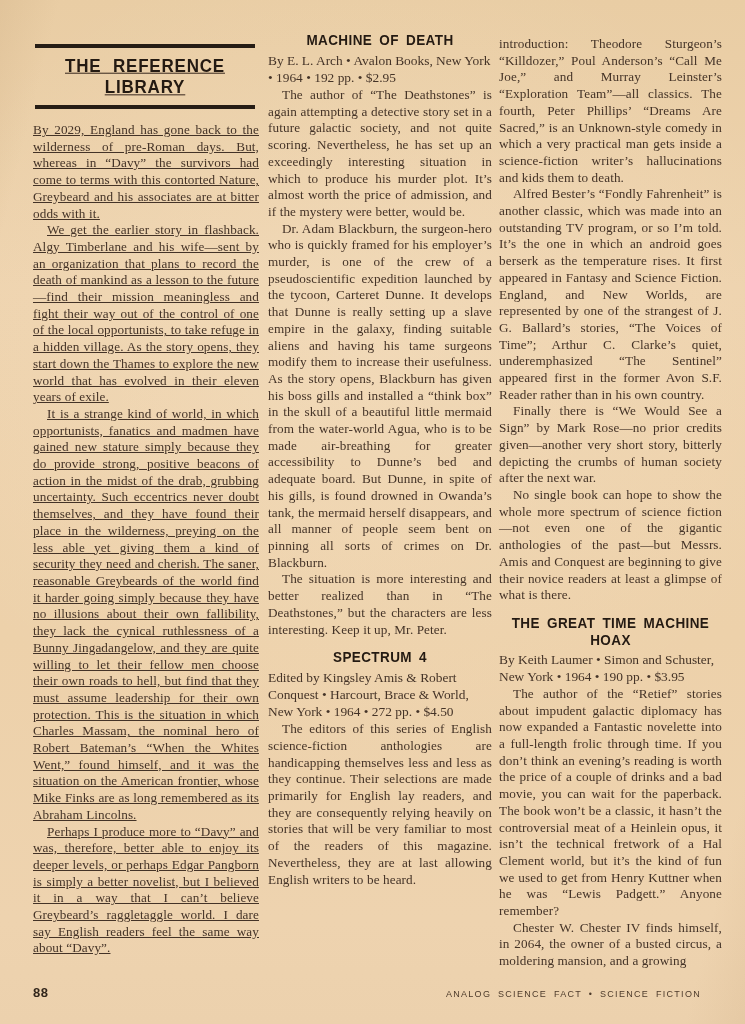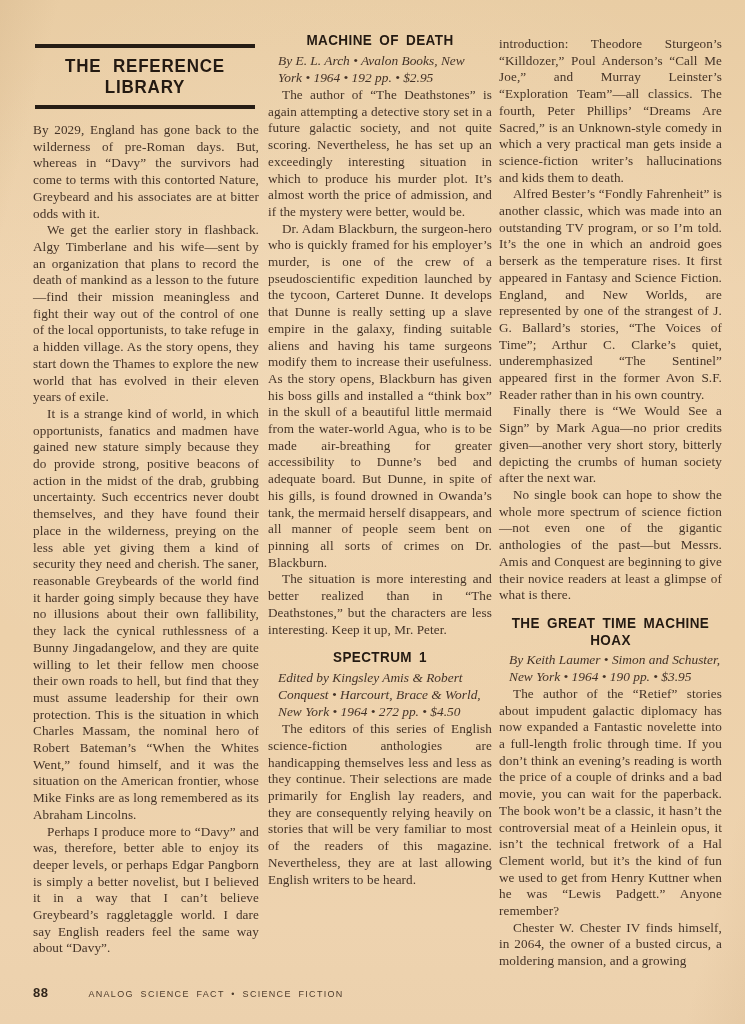--- a/index.html
+++ b/index.html
@@ -12,21 +12,21 @@
     background-color: #ecd0a9;
     background-image:
       radial-gradient(ellipse 90% 60% at 48% 35%, rgba(255,246,230,0.18), rgba(255,246,230,0) 70%),
       linear-gradient(104deg, rgba(201,168,126,0.25) 0%, rgba(238,212,174,0) 6%, rgba(238,212,174,0) 94%, rgba(206,173,132,0.22) 100%),
       linear-gradient(180deg, #e9cda4 0%, #eed3ae 28%, #edd1aa 62%, #eed3af 90%, #ecd1ad 100%);
     font-family: "Liberation Serif", "DejaVu Serif", serif;
     color: #443327;
   }
 
   .col { position: absolute; }
-  .col-left  { left: 33px;  top: 40px; width: 226px; }
+  .col-left  { left: 33px;  top: 40px; width: 226px; text-decoration: underline; }
   .col-mid   { left: 268px; top: 33px; width: 224px; }
   .col-right { left: 499px; top: 36px; width: 223px; }
 
   .ref-header {
     border-top: 4px solid #261d15;
     border-bottom: 4px solid #261d15;
     padding: 9px 2px 8px 2px;
     margin: 4px 4px 13px 2px;
   }
   .ref-title {
@@ -60,38 +60,36 @@
     line-height: 16px;
     letter-spacing: 0.4px;
     word-spacing: 3px;
     text-align: center;
     color: #241a12;
     transform: scaleY(1.05);
   }
   .review-title.spaced-above { margin-top: 12px; }
 
   p.byline {
-    margin: 0 0 1px 10px;
-    font-style: italic;
+    margin: 0 0 1px 0;
     font-size: 13.4px;
     line-height: 17px;
     text-align: left;
     color: #443327;
   }
 
   .footer {
     position: absolute;
     left: 33px;
     right: 44px;
     top: 985px;
     display: flex;
-    justify-content: flex-start;
+    justify-content: space-between;
     align-items: baseline;
     font-family: "Liberation Sans", "DejaVu Sans", sans-serif;
-    gap: 40px;
   }
   .page-num {
     font-weight: bold;
     font-size: 13px;
     color: #33271c;
     letter-spacing: 0.5px;
   }
   .footer-right {
     font-weight: normal;
     font-size: 9px;
@@ -115,29 +113,29 @@
     <p class="body">Perhaps I produce more to “Davy” and was, therefore, better able to enjoy its deeper levels, or perhaps Edgar Pangborn is simply a better novelist, but I believed it in a way that I can’t believe Greybeard’s raggletaggle world. I dare say English readers feel the same way about “Davy”.</p>
   </div>
 
   <div class="col col-mid">
     <h2 class="review-title">MACHINE OF DEATH</h2>
     <p class="byline">By E. L. Arch • Avalon Books, New York • 1964 • 192 pp. • $2.95</p>
     <p class="body">The author of “The Deathstones” is again attempting a detective story set in a future galactic society, and not quite scoring. Nevertheless, he has set up an exceedingly interesting situation in which to produce his murder plot. It’s almost worth the price of admission, and if the mystery were better, would be.</p>
     <p class="body">Dr. Adam Blackburn, the surgeon-hero who is quickly framed for his employer’s murder, is one of the crew of a pseudoscientific expedition launched by the tycoon, Carteret Dunne. It develops that Dunne is really setting up a slave empire in the galaxy, finding suitable aliens and having his tame surgeons modify them to increase their usefulness. As the story opens, Blackburn has given his boss gills and installed a “think box” in the skull of a beautiful little mermaid from the water-world Agua, who is to be made air-breathing for greater accessibility to Dunne’s bed and adequate board. But Dunne, in spite of his gills, is found drowned in Owanda’s tank, the mermaid herself disappears, and all manner of people seem bent on pinning all sorts of crimes on Dr. Blackburn.</p>
     <p class="body">The situation is more interesting and better realized than in “The Deathstones,” but the characters are less interesting. Keep it up, Mr. Peter.</p>
 
-    <h2 class="review-title spaced-above">SPECTRUM 1</h2>
+    <h2 class="review-title spaced-above">SPECTRUM 4</h2>
     <p class="byline">Edited by Kingsley Amis &amp; Robert Conquest • Harcourt, Brace &amp; World, New York • 1964 • 272 pp. • $4.50</p>
     <p class="body">The editors of this series of English science-fiction anthologies are handicapping themselves less and less as they continue. Their selections are made primarily for English lay readers, and they are consequently relying heavily on stories that will be very familiar to most of the readers of this magazine. Nevertheless, they are at last allowing English writers to be heard.</p>
   </div>
 
   <div class="col col-right">
     <p class="body noindent">introduction: Theodore Sturgeon’s “Killdozer,” Poul Anderson’s “Call Me Joe,” and Murray Leinster’s “Exploration Team”—all classics. The fourth, Peter Phillips’ “Dreams Are Sacred,” is an Unknown-style comedy in which a very practical man gets inside a science-fiction writer’s hallucinations and kids them to death.</p>
     <p class="body">Alfred Bester’s “Fondly Fahrenheit” is another classic, which was made into an outstanding TV program, or so I’m told. It’s the one in which an android goes berserk as the temperature rises. It first appeared in Fantasy and Science Fiction. England, and New Worlds, are represented by one of the strangest of J. G. Ballard’s stories, “The Voices of Time”; Arthur C. Clarke’s quiet, underemphasized “The Sentinel” appeared first in the former Avon S.F. Reader rather than in his own country.</p>
-    <p class="body">Finally there is “We Would See a Sign” by Mark Agua—no prior credits given—another very short story, bitterly depicting the crumbs of human society after the next war.</p>
+    <p class="body">Finally there is “We Would See a Sign” by Mark Rose—no prior credits given—another very short story, bitterly depicting the crumbs of human society after the next war.</p>
     <p class="body">No single book can hope to show the whole more spectrum of science fiction—not even one of the gigantic anthologies of the past—but Messrs. Amis and Conquest are beginning to give their novice readers at least a glimpse of what is there.</p>
 
     <h2 class="review-title spaced-above">THE GREAT TIME MACHINE HOAX</h2>
     <p class="byline">By Keith Laumer • Simon and Schuster, New York • 1964 • 190 pp. • $3.95</p>
     <p class="body">The author of the “Retief” stories about impudent galactic diplomacy has now expanded a Fantastic novelette into a full-length frolic through time. If you don’t think an evening’s reading is worth the price of a couple of drinks and a bad movie, you can wait for the paperback. The book won’t be a classic, it hasn’t the controversial meat of a Heinlein opus, it isn’t the technical fretwork of a Hal Clement world, but it’s the kind of fun we used to get from Henry Kuttner when he was “Lewis Padgett.” Anyone remember?</p>
     <p class="body">Chester W. Chester IV finds himself, in 2064, the owner of a busted circus, a moldering mansion, and a growing</p>
   </div>
 
   <div class="footer">
     <span class="page-num">88</span>

